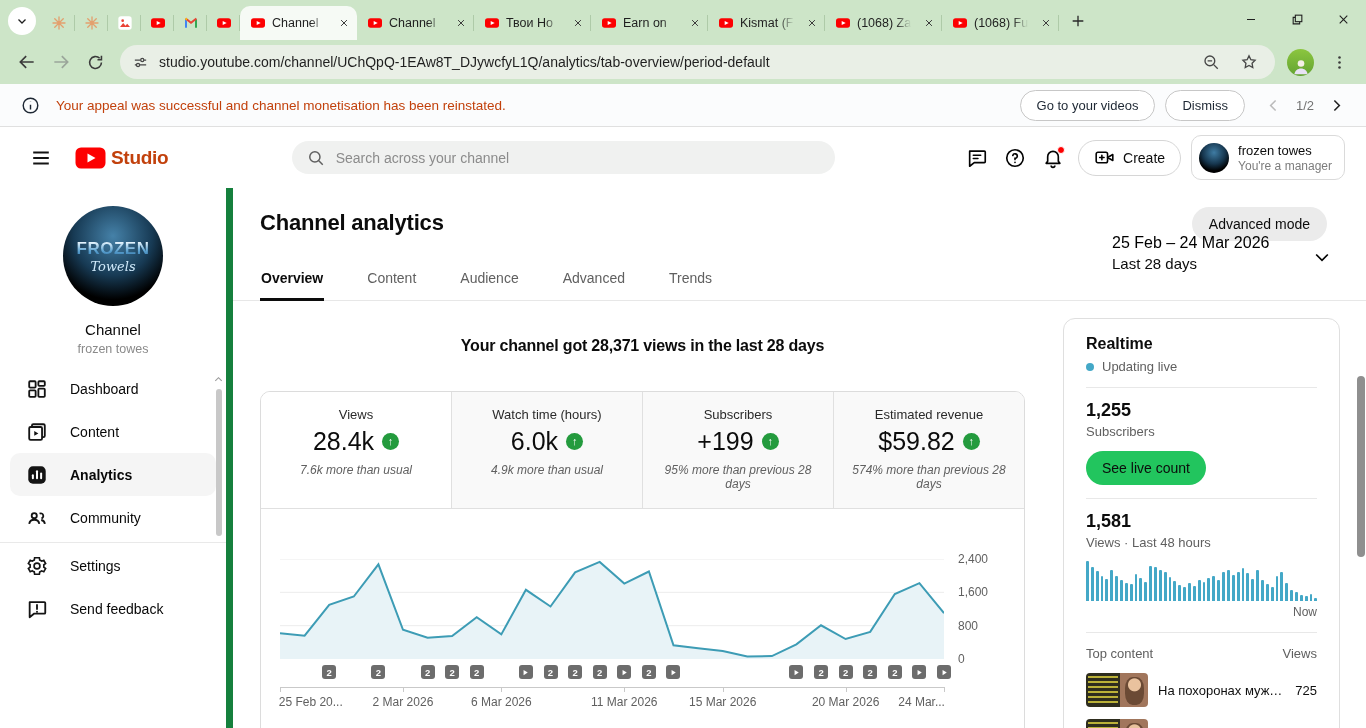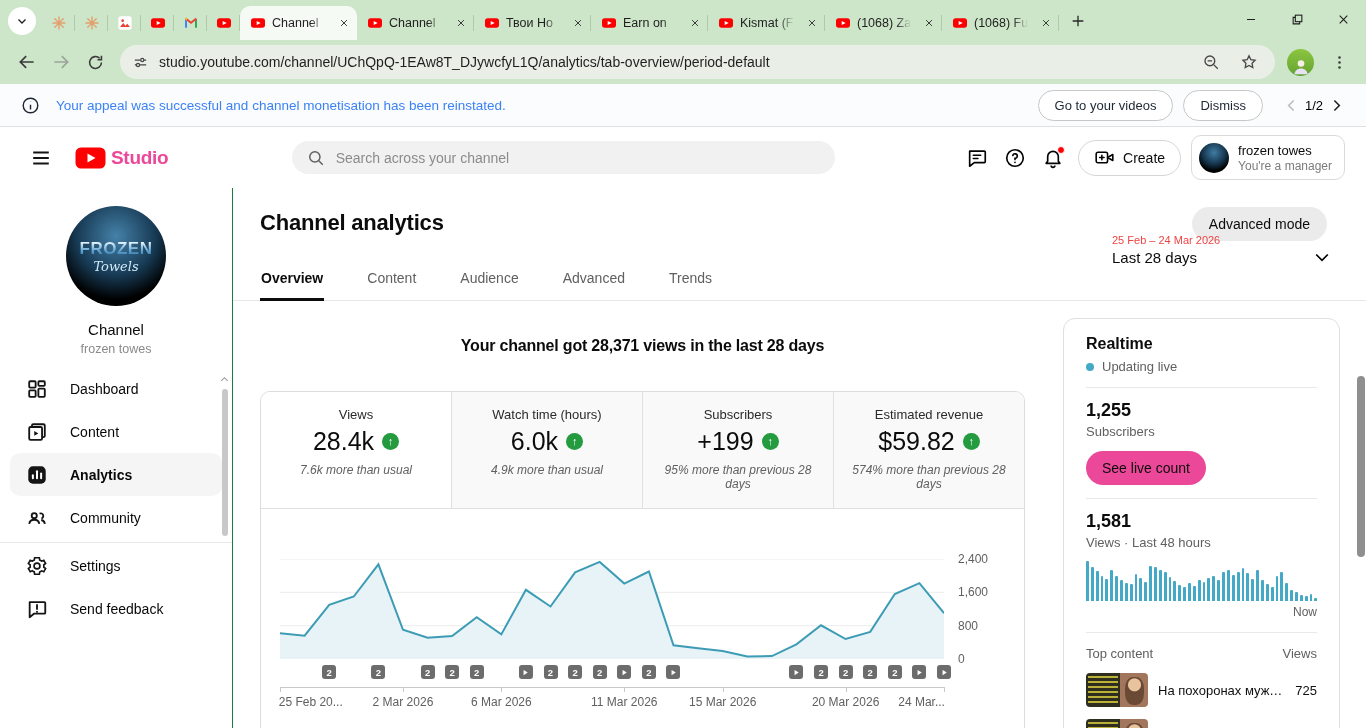--- a/index.html
+++ b/index.html
@@ -28,46 +28,46 @@
 .toolbar{height:44px;background:#cde5c8;display:flex;align-items:center;padding:0 10px}
 .nav-btn{width:34px;height:34px;border:none;background:none;display:flex;align-items:center;justify-content:center}
 .omnibox{flex:1;height:34px;background:#e9efe6;border-radius:17px;display:flex;align-items:center;gap:10px;padding:0 12px;margin:0 8px;cursor:text}
 .url{flex:1;font-size:14px;color:#1f1f1f;white-space:nowrap;overflow:hidden}
 .omni-ic{width:28px;height:28px;border:none;background:none;display:flex;align-items:center;justify-content:center;flex:none}
 .avatar-chrome{width:27px;height:27px;border-radius:50%;border:none;background:linear-gradient(#8cc63f,#63a332);margin:0 8px 0 4px;overflow:hidden;display:flex;align-items:flex-end;justify-content:center}
 
 
 .banner{height:43px;background:#fbfcfd;border-bottom:1px solid #e0e0e0;display:flex;align-items:center;gap:16px;padding:0 21px}
 .info-ic{width:19px;height:19px;flex:none}
-.banner-msg{font-size:13.5px;color:#3b82f6}
+.banner-msg{font-size:13.5px;color:#c2410c}
 .banner-actions{margin-left:auto;display:flex;align-items:center;gap:10px}
 .pill-btn{border:1px solid #c7c7c7;background:#fff;border-radius:17px;height:31px;padding:0 16px;font-size:13px;font-weight:500;color:#1d2733}
-.pager{display:flex;align-items:center;gap:5px;margin-left:10px;font-size:13px;color:#000000}
+.pager{display:flex;align-items:center;gap:14px;margin-left:10px;font-size:13px;color:#737373}
 .pg-btn{background:none;border:none;display:flex;align-items:center}
 
 
 .appheader{height:61px;background:#fff;display:flex;align-items:center;padding:0 21px}
 .hamburger{width:40px;height:40px;border:none;background:none;display:flex;align-items:center;justify-content:center}
 .logo{display:flex;align-items:center;gap:5px;margin-left:14px;cursor:pointer}
-.logo-text{font-size:19px;font-weight:700;letter-spacing:-.3px;color:#ec4899}
+.logo-text{font-size:19px;font-weight:700;letter-spacing:-.3px;color:#c2410c}
 .hsp{flex:1}
 .hsearch{width:543px;height:33px;background:#f0f1f0;border-radius:17px;display:flex;align-items:center;gap:11px;padding:0 15px}
 .hsearch input{flex:1;border:none;background:none;outline:none;font-size:14px;color:#111;font-family:inherit}
 .hsearch input::placeholder{color:#8b8b8b}
 .hicon-btn{width:38px;height:38px;border:none;background:none;display:flex;align-items:center;justify-content:center;position:relative}
 .bell-dot{position:absolute;top:7px;right:7px;width:8px;height:8px;border-radius:50%;border:1.5px solid #fff}
 .create-btn{display:flex;align-items:center;gap:8px;height:36px;border:1px solid #d6d6d6;background:#fff;border-radius:18px;padding:0 15px;font-size:14px;font-weight:500;color:#0c0c0c;margin:0 10px 0 6px}
 .account-chip{display:flex;align-items:center;gap:9px;height:45px;border:1px solid #dadada;border-radius:10px;padding:0 12px 0 7px;cursor:pointer;background:#fff}
 .chip-avatar{width:30px;height:30px;border-radius:50%;background:radial-gradient(circle at 50% 32%,#3f7ca3 0%,#16364e 45%,#000 72%);flex:none}
 .chip-name{font-size:13px;color:#0c0c0c}
 .chip-role{font-size:12px;color:#7c7c7c;margin-top:1px}
 
 
 .body{display:flex;height:540px;position:relative}
-.sidebar{width:233px;flex:none;border-right:1px solid #15803d;position:relative;background:#fff}
+.sidebar{width:233px;flex:none;border-right:7px solid #15803d;position:relative;background:#fff}
 .ch-avatar{width:100px;height:100px;border-radius:50%;margin:18px auto 0;background:radial-gradient(circle at 50% 30%,#4581a8 0%,#173a54 46%,#000 74%);display:flex;flex-direction:column;align-items:center;justify-content:center;cursor:pointer}
 .ch-avatar .l1{font-size:17px;font-weight:800;letter-spacing:.5px;background:linear-gradient(#eaf7ff 15%,#5aa1d0 60%,#29679a);-webkit-background-clip:text;background-clip:text;color:transparent}
 .ch-avatar .l2{font-family:"DejaVu Serif","Liberation Serif",serif;font-style:italic;font-size:13px;color:#cfe9fa}
 .ch-title{text-align:center;font-size:15px;font-weight:500;margin-top:15px}
 .ch-handle{text-align:center;font-size:12.5px;color:#8a8a8a;margin-top:4px}
 .menu{margin-top:11px}
 .sb-item{height:43px;display:flex;align-items:center;gap:22px;padding-left:26px;font-size:14px;color:#080808;cursor:pointer}
 .sb-icon{width:22px;height:22px;color:#141414;flex:none}
 .sb-icon svg{width:22px;height:22px}
 .sb-item.active{font-weight:700;background:#f5f5f5;border-radius:10px;margin:0 10px;padding-left:16px}
@@ -80,21 +80,21 @@
 
 .main{flex:1;position:relative;overflow:hidden;background:#fff}
 .m-title{font-size:22px;font-weight:700;letter-spacing:-.2px;margin:22px 0 0 27px}
 .adv-btn{position:absolute;top:19px;right:39px;height:34px;border:none;border-radius:17px;background:#ebebeb;padding:0 17px;font-size:14px;font-weight:500;color:#0c0c0c}
 .an-tabs-row{border-bottom:1px solid #e7e7e7;margin-top:26px}
 .an-tabs{display:flex;gap:42px;padding-left:27px}
 .an-tab{background:none;border:none;font-size:14px;color:#606060;padding:8px 1px 14px;position:relative}
 .an-tab.active{color:#0c0c0c;font-weight:700}
 .an-tab.active::after{content:'';position:absolute;left:0;right:0;bottom:-1px;height:3px;background:#0c0c0c}
 .date-box{position:absolute;top:46px;right:36px;width:218px;cursor:pointer}
-.date-sm{font-size:11px;color:#ef4444}
+.date-sm{font-size:16px;color:#000000}
 .date-lg{font-size:15px;color:#0c0c0c;margin-top:3px}
 .date-chev{position:absolute;right:-2px;top:13px;color:#030303}
 .content{margin-left:27px;width:765px}
 .headline{font-size:16px;font-weight:700;text-align:center;margin-top:36px;letter-spacing:-.2px}
 .an-card{margin-top:36px;border:1px solid #dcdcdc;border-radius:10px;overflow:hidden;background:#fff}
 .metrics{display:flex;border-bottom:1px solid #e0e0e0}
 .metric{flex:1;text-align:center;padding:15px 8px 17px;background:#f9f9f9;border-left:1px solid #e0e0e0;cursor:pointer}
 .metric:first-child{border-left:none}
 .metric.selected{background:#fff}
 .metric-label{font-size:13px;color:#2a2a2a}
@@ -109,21 +109,21 @@
 .x-lab{position:absolute;top:186px;font-size:12px;color:#606060;white-space:nowrap}
 
 
 .rt-card{position:absolute;top:130px;right:26px;width:277px;height:500px;border:1px solid #dfdfdf;border-radius:12px;background:#fff;padding:16px 22px 0}
 .rt-title{font-size:16px;font-weight:700}
 .rt-status{display:flex;align-items:center;gap:8px;margin-top:6px;font-size:13px;color:#606060}
 .rt-dot{width:8px;height:8px;border-radius:50%}
 .rt-hr{border:none;border-top:1px solid #e8e8e8;margin:13px 0 0}
 .rt-num{font-size:18px;font-weight:700;margin-top:12px}
 .rt-sub{font-size:13px;color:#606060;margin-top:3px}
-.rt-live-btn{margin-top:12px;height:34px;border:none;border-radius:17px;background:#ec4899;padding:0 16px;font-size:14px;font-weight:500;color:#0c0c0c}
+.rt-live-btn{margin-top:12px;height:34px;border:none;border-radius:17px;background:#22c55e;padding:0 16px;font-size:14px;font-weight:500;color:#0c0c0c}
 .rt-bars{display:flex;align-items:flex-end;gap:2px;height:40px;margin-top:11px}
 .rt-bar{flex:1;border-radius:1px 1px 0 0}
 .rt-now{text-align:right;font-size:12px;color:#606060;margin-top:4px}
 .rt-tc-head{display:flex;justify-content:space-between;margin-top:13px;font-size:13px;color:#606060}
 .rt-row{display:flex;align-items:center;gap:10px;margin-top:12px;cursor:pointer}
 .rt-thumb{width:62px;height:34px;border-radius:4px;flex:none;position:relative;overflow:hidden;background:linear-gradient(90deg,#2e2d1e 0 55%,#a1765c 55% 100%)}
 .rt-thumb::before{content:'';position:absolute;left:2px;top:3px;width:30px;height:28px;background:repeating-linear-gradient(#ddd23f 0 2px,transparent 2px 5px);opacity:.8}
 .rt-thumb::after{content:'';position:absolute;right:4px;top:4px;width:19px;height:28px;border-radius:40%;background:radial-gradient(circle at 50% 28%,#e9c29e 0 6px,#6b4a35 7px)}
 .rt-row-title{flex:1;font-size:13px;color:#0f0f0f;white-space:nowrap;overflow:hidden;text-overflow:ellipsis}
 .rt-row-views{font-size:13px;color:#0f0f0f}

